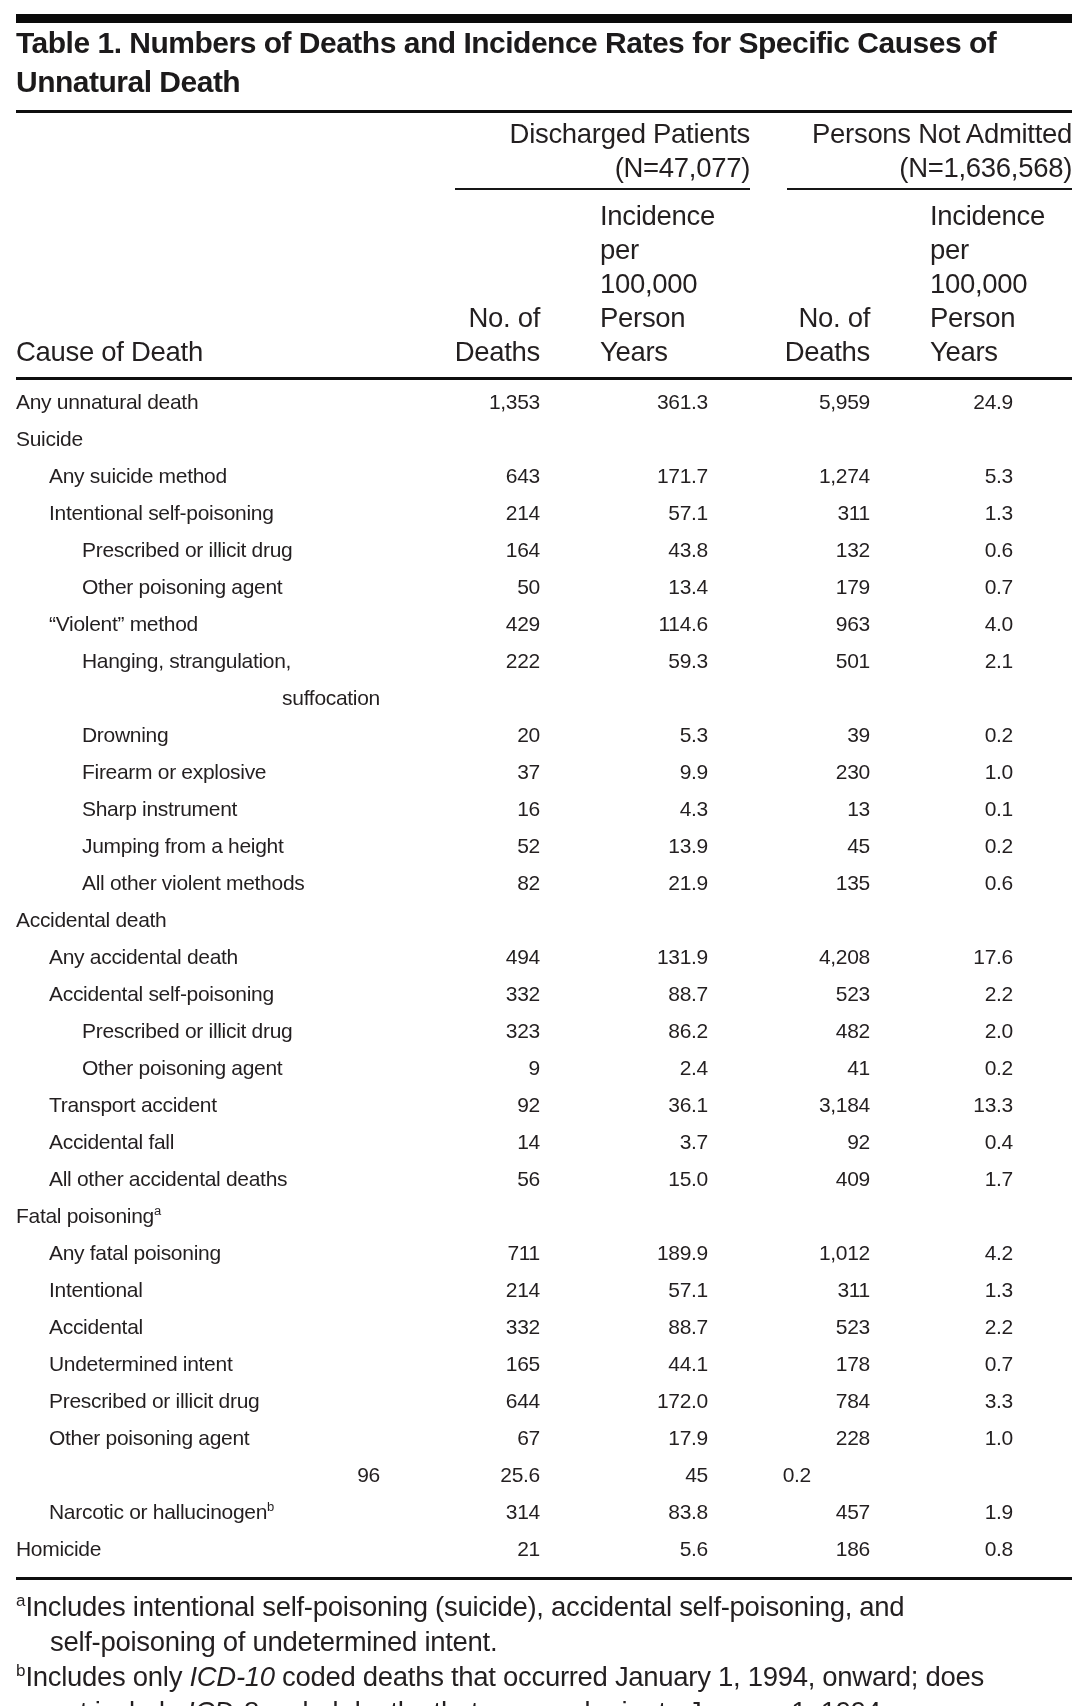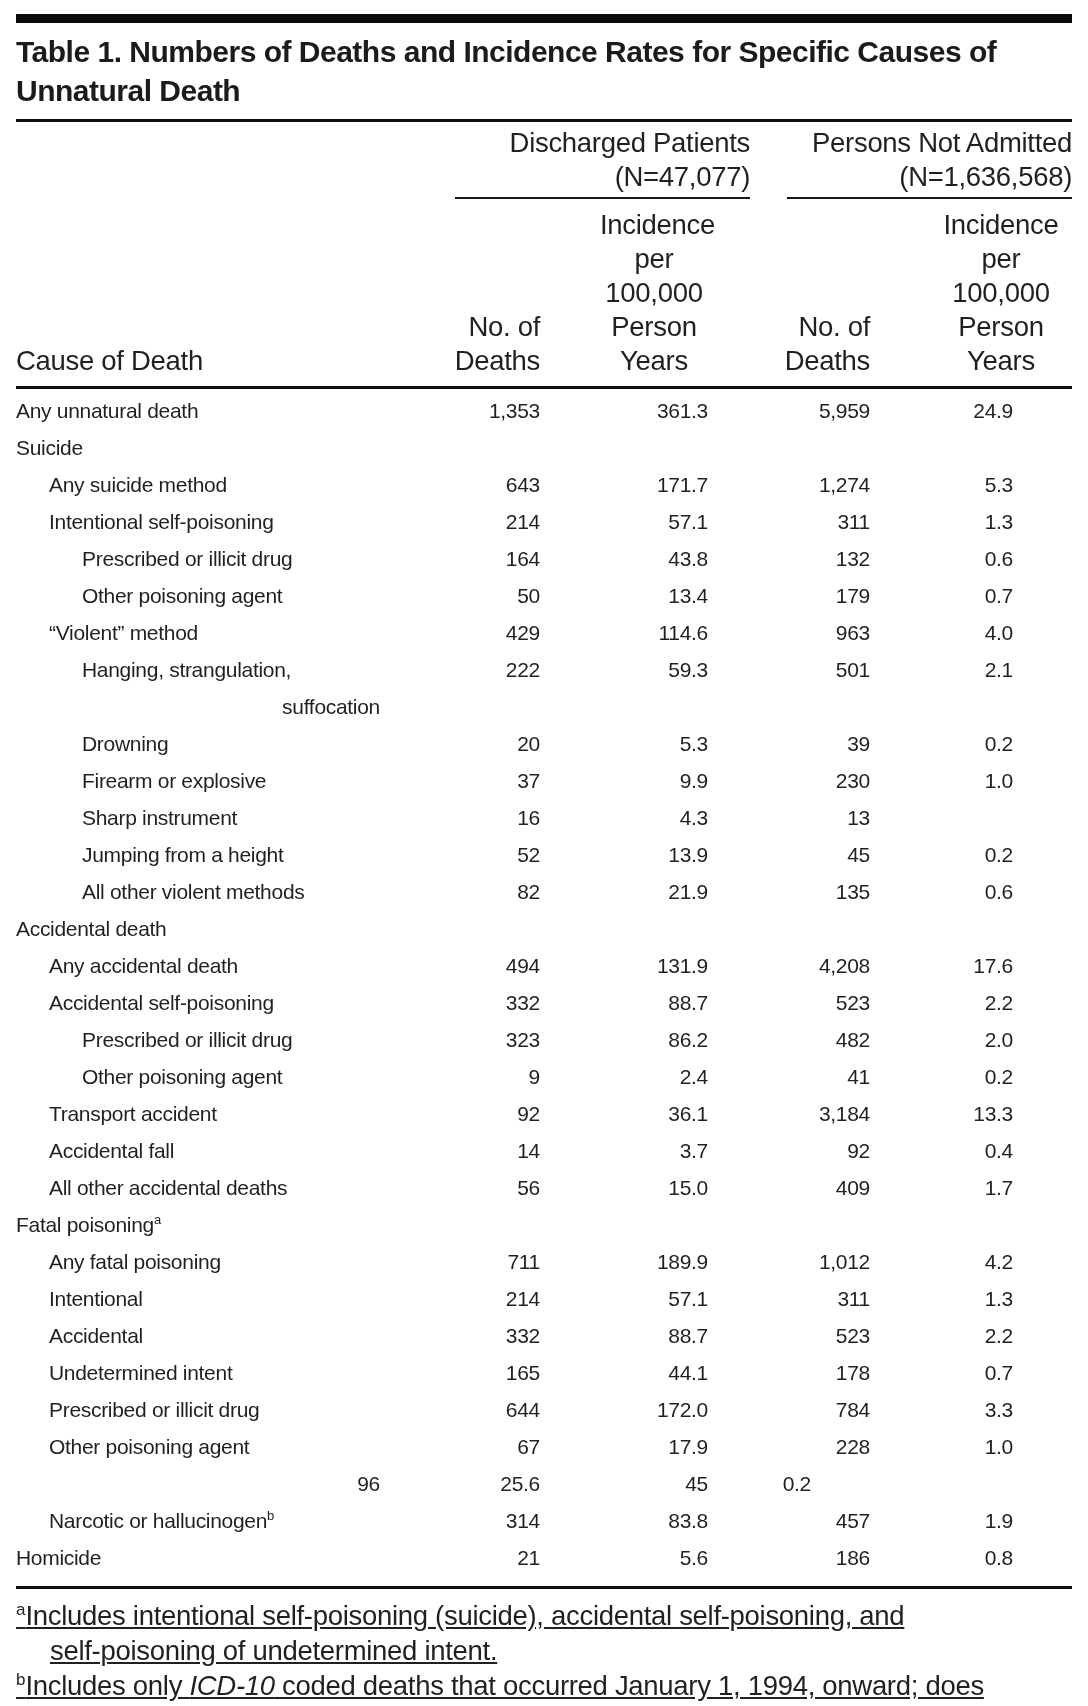--- a/index.html
+++ b/index.html
@@ -6,57 +6,57 @@
   body{
     width:1088px;height:1706px;overflow:hidden;box-sizing:border-box;
     font-family:"Liberation Sans",sans-serif;
     color:#231f20;letter-spacing:-0.3px;
     -webkit-font-smoothing:antialiased;
   }
   .page{padding:0 16px;position:relative;}
   .topbar{height:9px;background:#0a0a0a;margin-top:14px;}
   .title{
     font-size:30px;font-weight:bold;line-height:39px;
-    margin-top:9px;max-width:1000px;letter-spacing:-0.5px;color:#1c1a1b;
+    margin-top:0;max-width:1000px;letter-spacing:-0.5px;color:#1c1a1b;
   }
   .rule{height:3px;background:#0f0f0f;}
   .rule.under-title{margin-top:9px;}
   
   .thead{position:relative;padding-top:86px;}
   .spanner{
     position:absolute;top:4px;text-align:right;font-size:27.5px;line-height:34px;
     border-bottom:2.5px solid #171717;padding-bottom:3px;white-space:nowrap;
   }
   .spanner.s1{left:439px;width:295px;}
   .spanner.s2{left:771px;width:285px;}
   .subgrid{
     display:grid;grid-template-columns:364px 160px 168px 162px 202px;
     align-items:end;font-size:27.5px;line-height:34px;padding-bottom:8px;
   }
   .th.cause{text-align:left;}
   .th.numh{text-align:right;margin-top:48px;}
-  .th.inc{text-align:center;padding-left:60px;}
+  .th.inc{text-align:left;padding-left:60px;}
   
   .tbody{padding-top:3px;padding-bottom:8px;}
   .tr{
     display:grid;grid-template-columns:364px 160px 168px 162px 202px;
     align-items:start;font-size:21px;line-height:37px;
   }
   .num{text-align:right;white-space:nowrap;}
   .num.c4{padding-right:59px;}
   .cause-line{display:block;white-space:nowrap;}
   .wrap2{display:none;white-space:nowrap;}
   .ind0{padding-left:0;}
   .ind1{padding-left:33px;}
   .ind2{padding-left:66px;}
   .ind3{padding-left:99px;}
   sup.sup,sup.fsup{font-size:0.62em;line-height:0;vertical-align:super;letter-spacing:0;}
   
   .footnotes{padding-top:9px;font-size:27.5px;line-height:35px;}
-  .fn-line{white-space:nowrap;text-decoration:underline;}
+  .fn-line{white-space:nowrap;}
   .fn-line.cont{padding-left:34px;}
   .fn-line .i{font-style:italic;}
   .rule.after-body{margin-top:2px;}
 </style>
 </head>
 <body>
 
 <div class="page">
 
   <div class="topbar"></div>
@@ -212,20 +212,21 @@
   </div>
 
   <div class="tr">
     <div class="td cause">
       <span class="cause-line ind2"><span class="t">Sharp instrument</span><sup class="sup"></sup></span>
 
     </div>
     <div class="td num c1">16</div>
     <div class="td num c2">4.3</div>
     <div class="td num c3">13</div>
+    <div class="td num c4">0.1</div>
   </div>
 
   <div class="tr">
     <div class="td cause">
       <span class="cause-line ind2"><span class="t">Jumping from a height</span><sup class="sup"></sup></span>
 
     </div>
     <div class="td num c1">52</div>
     <div class="td num c2">13.9</div>
     <div class="td num c3">45</div>

